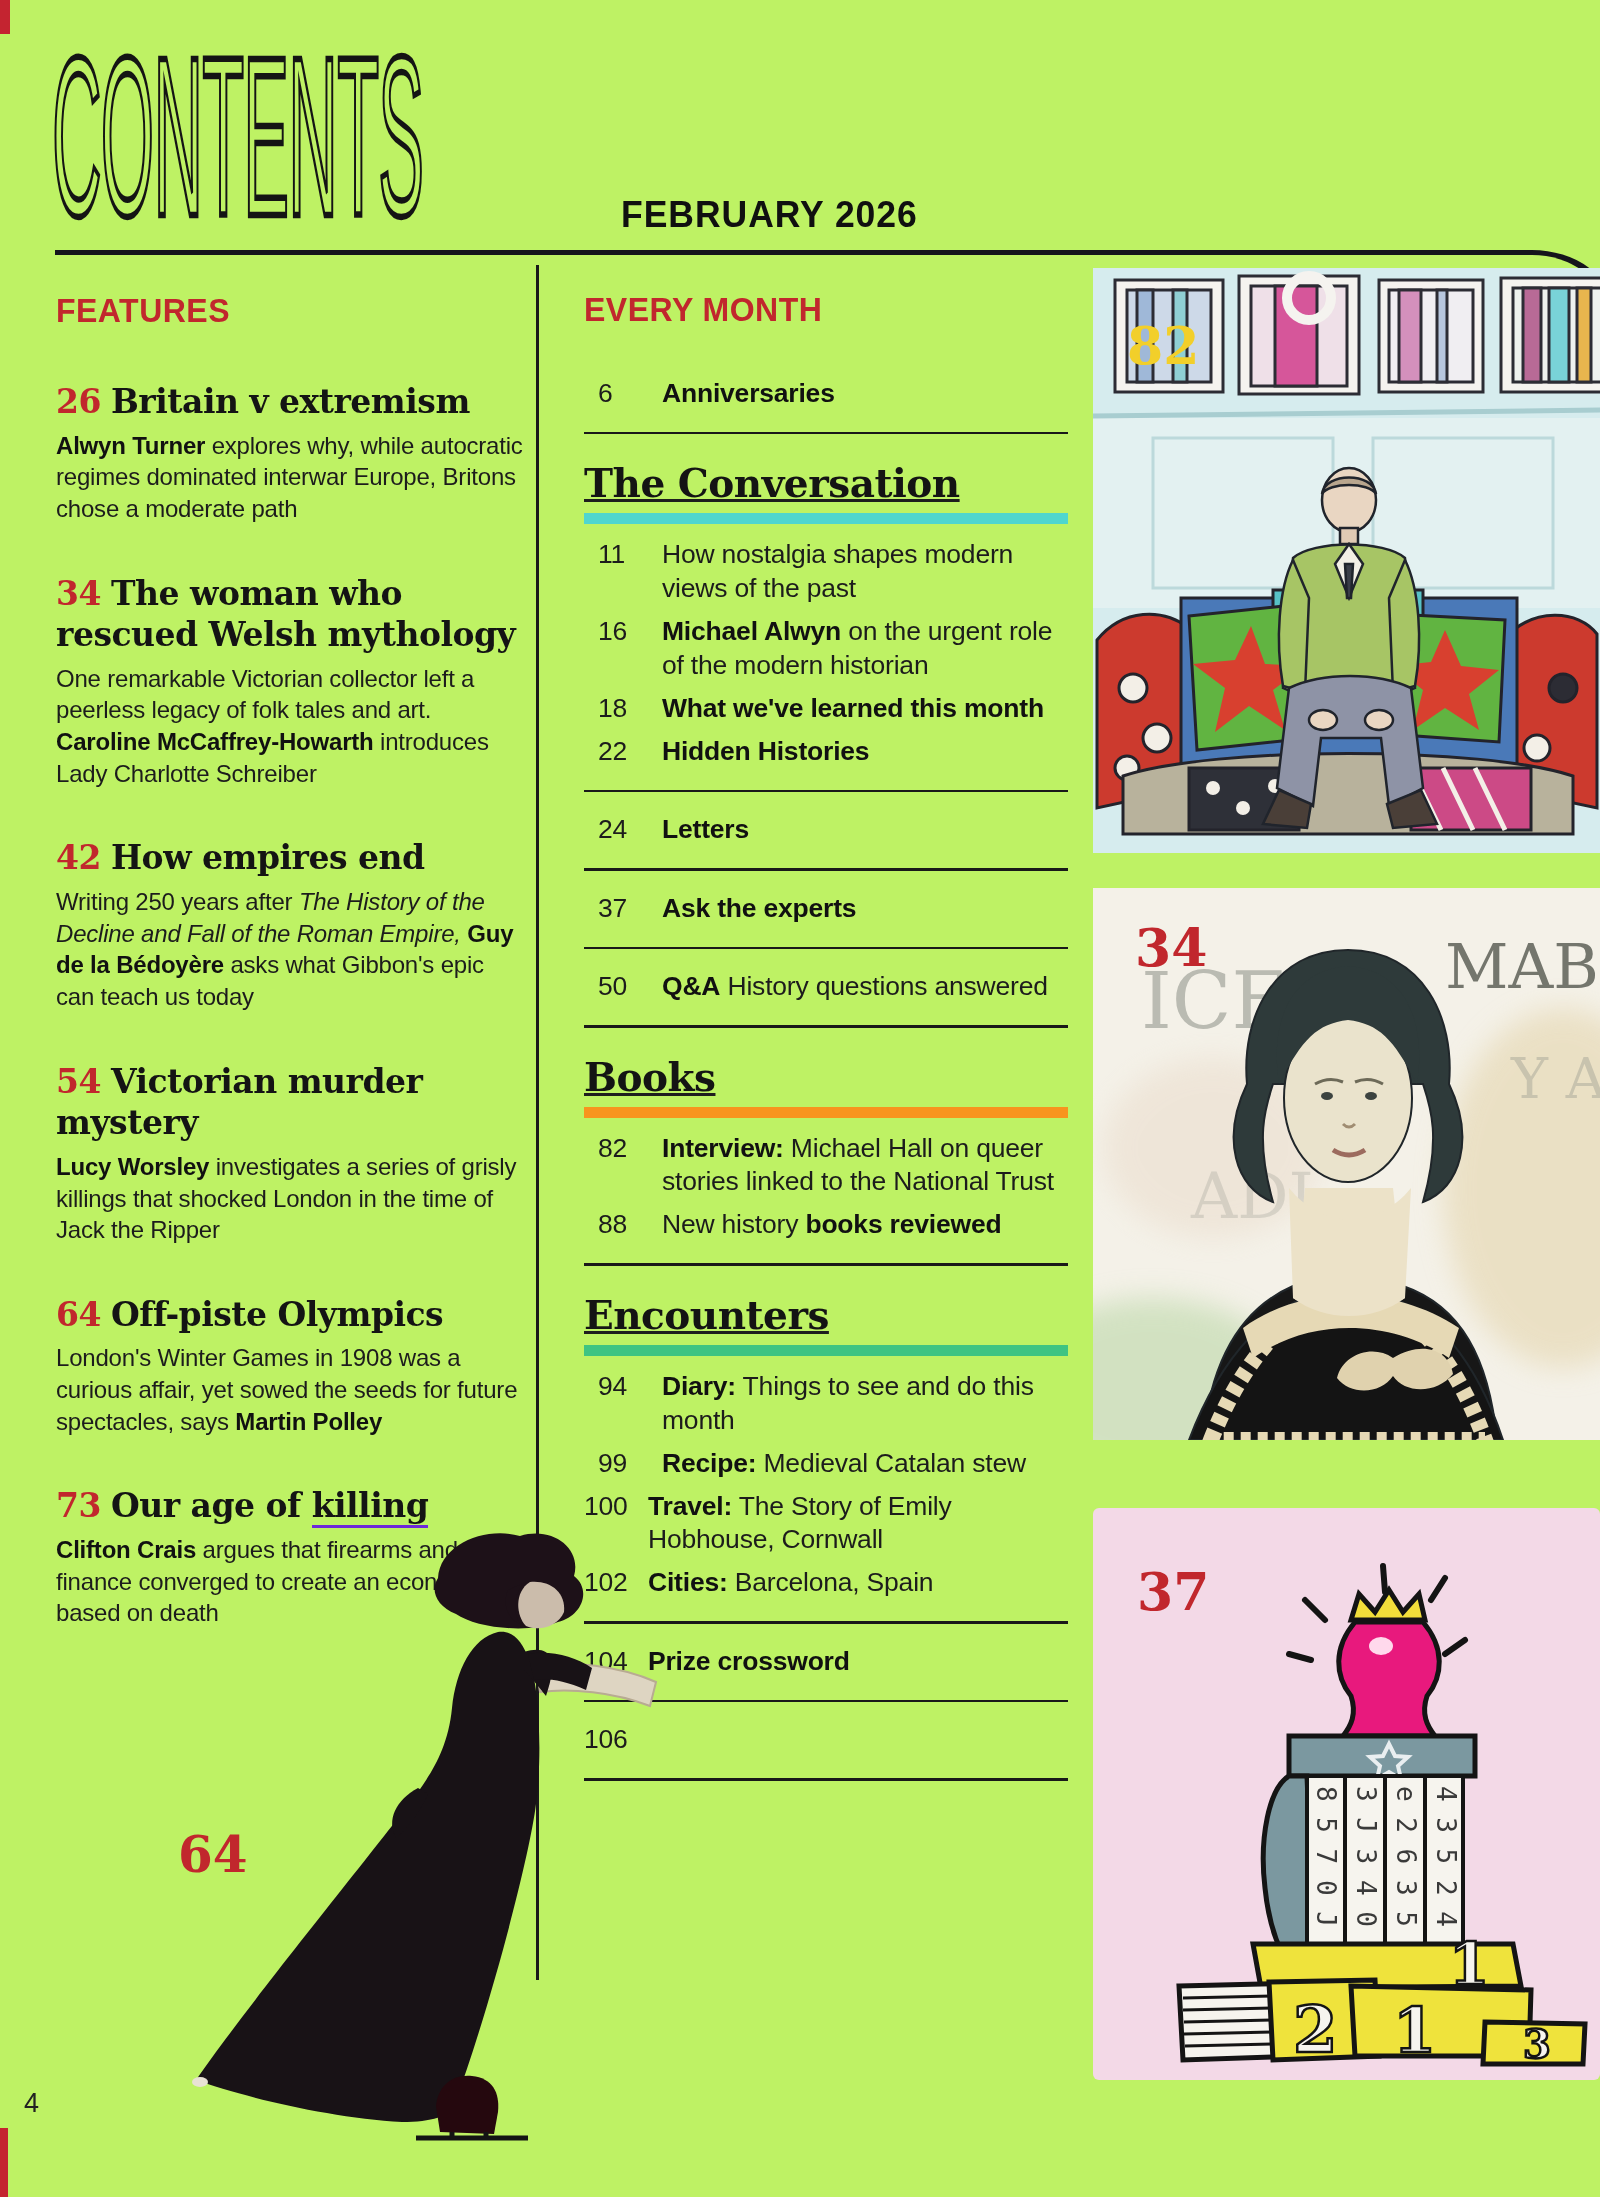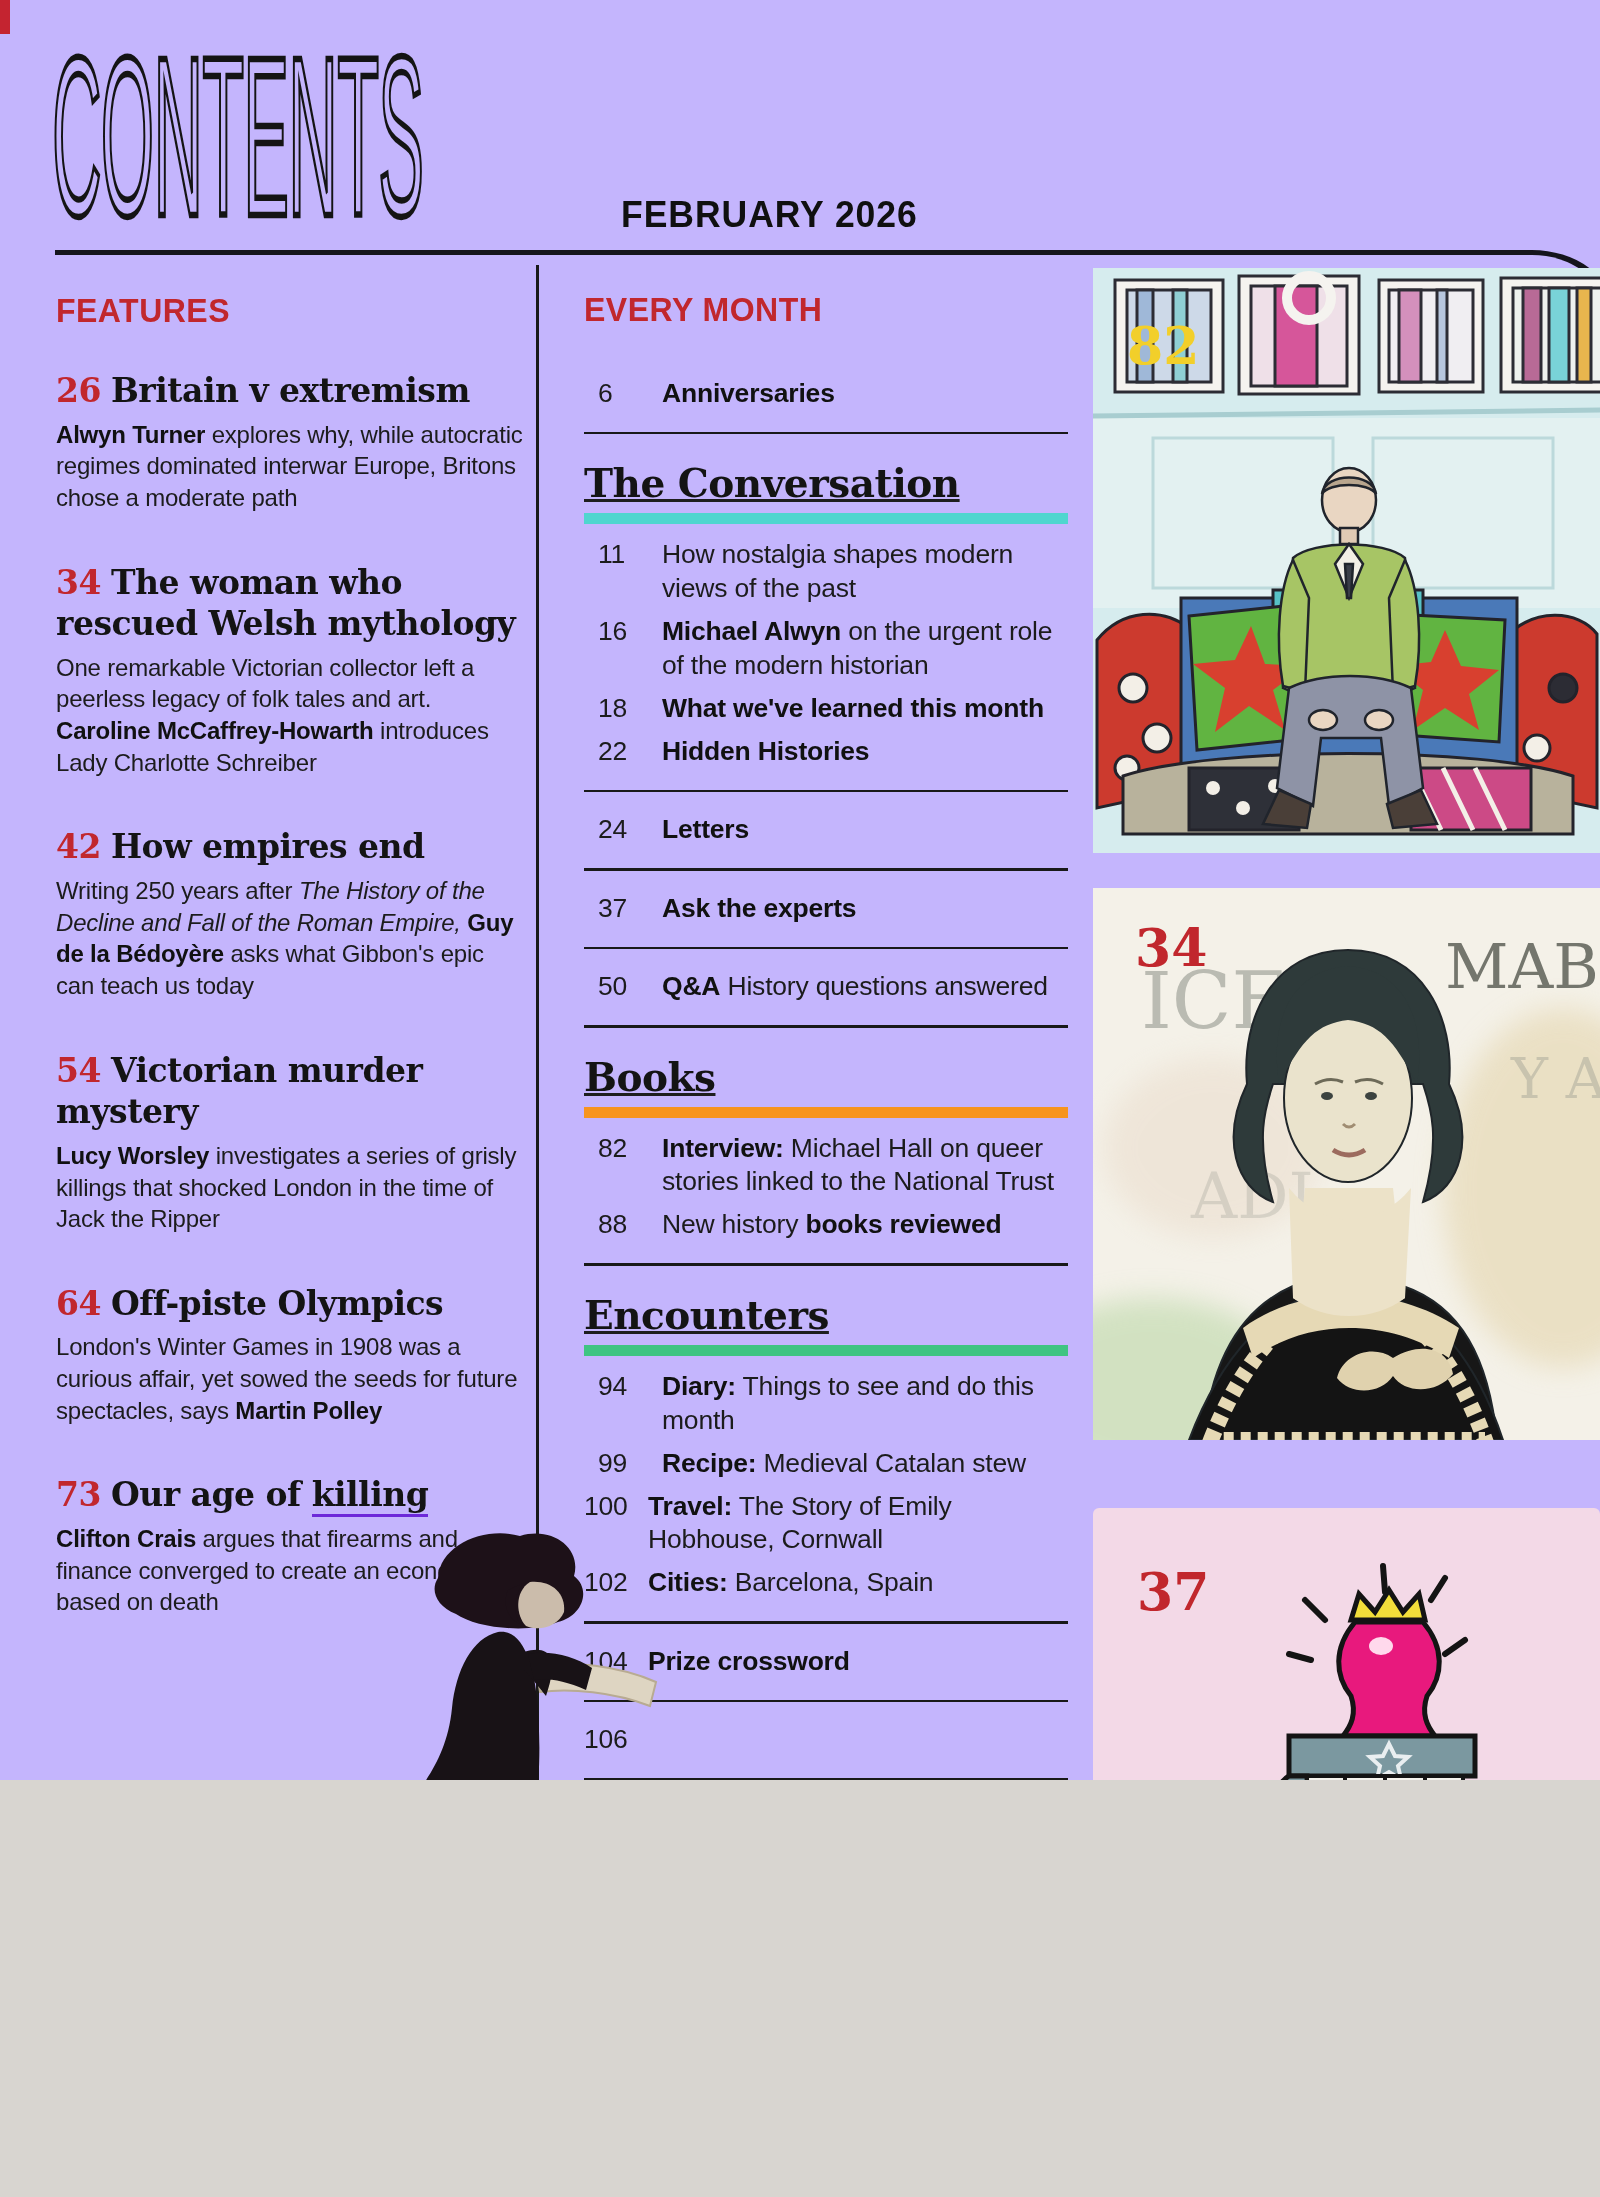--- a/index.html
+++ b/index.html
@@ -1,18 +1,18 @@
 <!DOCTYPE html>
 <html><head>
 <meta charset="utf-8">
 <style>
   html,body{margin:0;padding:0;background:#d8d5d0;}
   #page{
-    position:relative;width:1600px;height:1780px;margin:0 auto;
-    background:#c4b5fd;overflow:hidden;
+    position:relative;width:1600px;height:2197px;margin:0 auto;
+    background:#bef264;overflow:hidden;
     font-family:"Liberation Sans",sans-serif;color:#1e1e1e;
   }
   .b{font-weight:bold;color:#111;}
   .i{font-style:italic;}
   .u{border-bottom:3px solid #6d28d9;}
 
   
   #contents-title{
     position:absolute;left:52px;top:6px;
     font-family:"Liberation Sans",sans-serif;font-weight:400;
@@ -42,21 +42,21 @@
   #folio{
     position:absolute;left:24px;top:2088px;font-size:27px;color:#222;
   }
 
   
   #features-col{position:absolute;left:56px;top:292px;width:468px;}
   .kicker{
     font-size:33px;font-weight:800;letter-spacing:.5px;color:#c1272d;
     transform:scaleX(.97);transform-origin:left top;
   }
-  #features-list{margin-top:40px;}
+  #features-list{margin-top:51px;}
   .feature-item{margin-bottom:48px;}
   .feature-title{
     font-family:"DejaVu Serif","Liberation Serif",serif;font-weight:bold;
     font-size:33px;line-height:1.26;color:#141414;letter-spacing:-0.5px;
   }
   .feature-num{color:#c1272d;margin-right:10px;}
   .feature-desc{
     margin-top:7px;font-size:24px;line-height:1.32;color:#1c1c1c;
     letter-spacing:-0.2px;
   }

